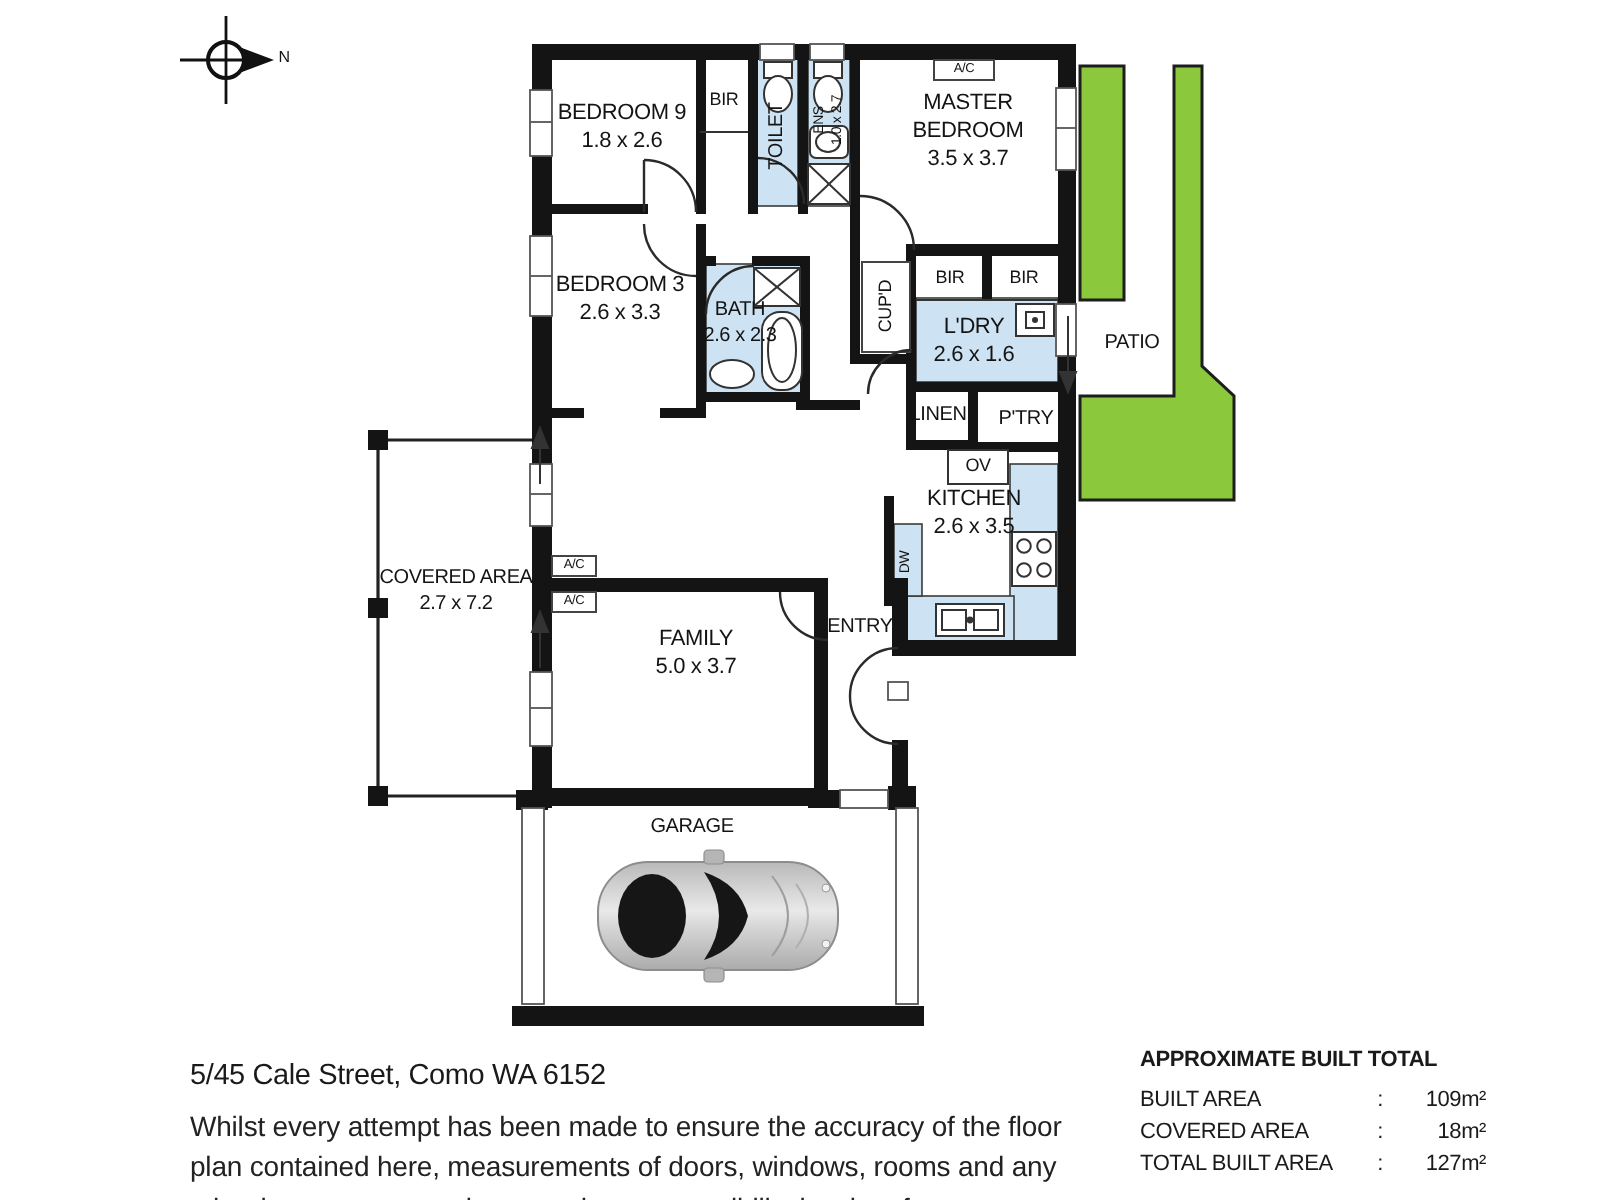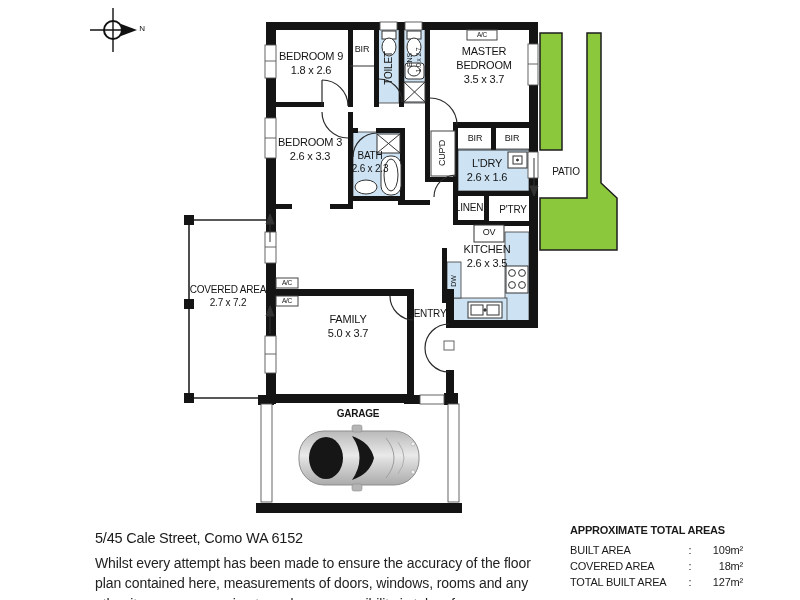--- a/index.html
+++ b/index.html
@@ -252,27 +252,27 @@
   <div>COVERED AREA</div>
   <div>2.7 x 7.2</div>
 </div>
 <div class="lbl xs" style="left:287px;top:283px;">A/C</div>
 <div class="lbl xs" style="left:287px;top:301px;">A/C</div>
 <div class="lbl" style="left:348px;top:327px;">
   <div>FAMILY</div>
   <div>5.0 x 3.7</div>
 </div>
 <div class="lbl t10" style="left:430px;top:314px;">ENTRY</div>
-<div class="lbl t10" style="left:358px;top:414px;font-weight:bold;">GARAGE</div>
+<div class="lbl t10" style="left:346px;top:414px;">GARAGE</div>
 
 <div class="addr">5/45 Cale Street, Como WA 6152</div>
 <div class="disc">Whilst every attempt has been made to ensure the accuracy of the floor plan contained here, measurements of doors, windows, rooms and any other items are approximate and no responsibility is taken for any error, omission, or misstatement. This plan is for illustrative purposes only and should be used as such by any prospective purchaser.</div>
 
 <div class="areas">
-  <div class="ttl">APPROXIMATE TOTAL AREAS</div>
+  <div class="ttl">APPROXIMATE BUILT TOTAL</div>
   <div class="arow">
     <span class="al">BUILT AREA</span>
     <span class="as">:</span>
     <span class="av">109m²</span>
   </div>
   <div class="arow">
     <span class="al">COVERED AREA</span>
     <span class="as">:</span>
     <span class="av">18m²</span>
   </div>

